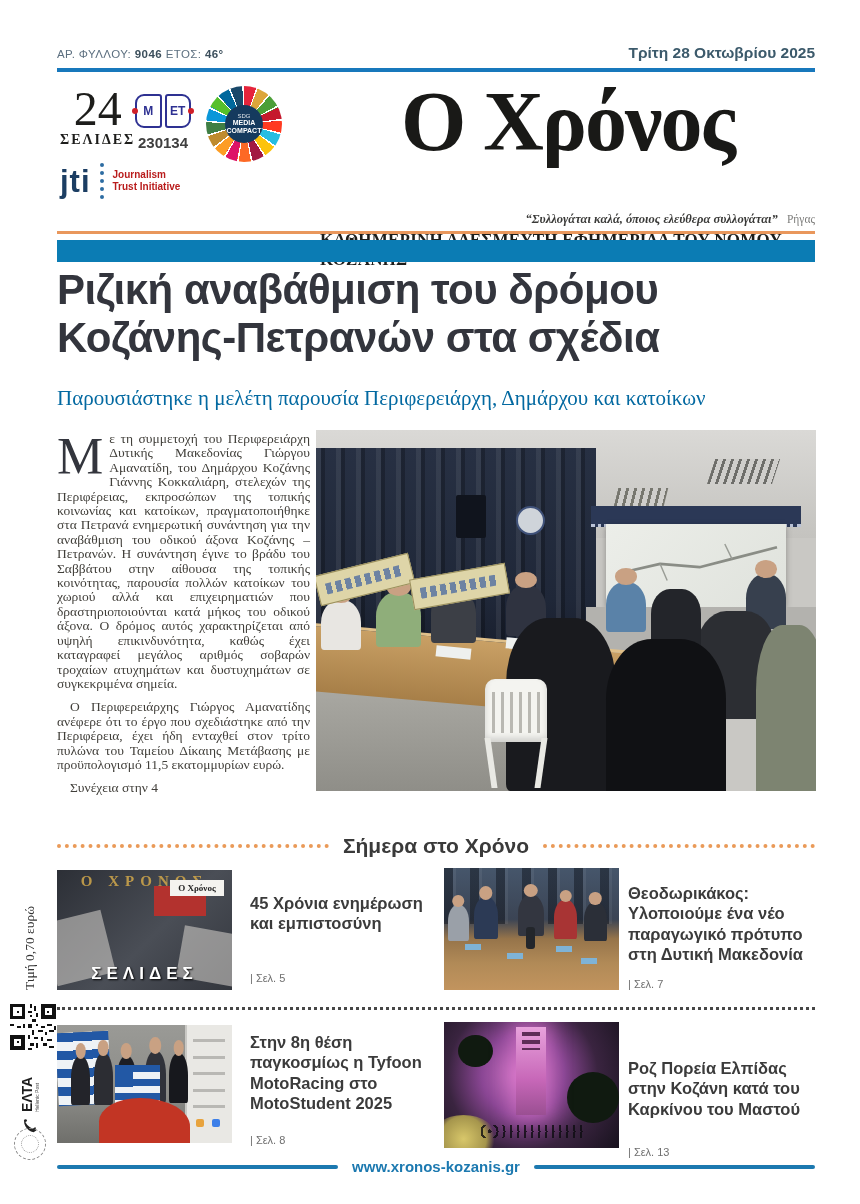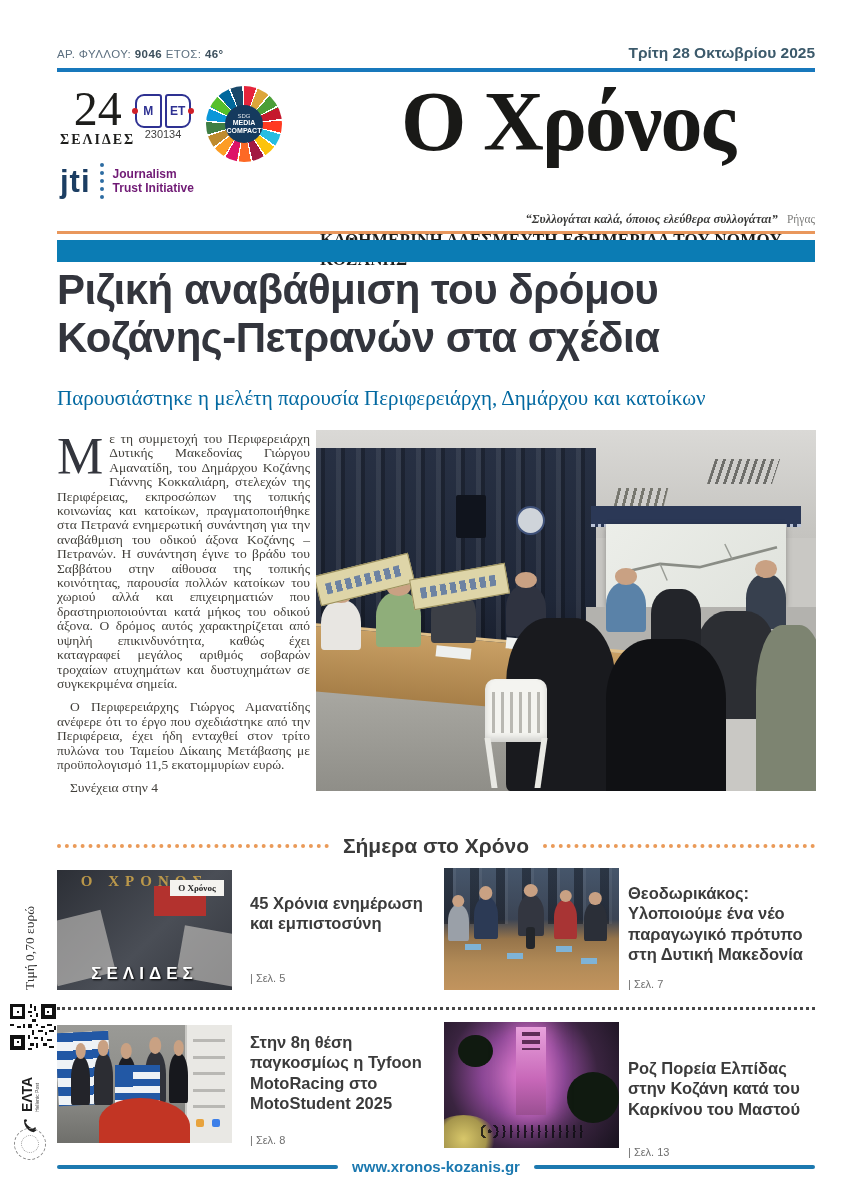--- a/index.html
+++ b/index.html
@@ -20,39 +20,39 @@
   .pages24 .lbl{font-size:14px;font-weight:700;letter-spacing:2px;text-align:center;}
 
   .met{left:134px;top:94px;width:58px;text-align:center;}
   .met-book{width:56px;height:34px;display:flex;gap:3px;position:relative;margin:0 auto;}
   .met-page{flex:1;border:2.5px solid #2e3192;background:#fff;display:flex;align-items:center;justify-content:center;
             font-weight:700;color:#2e3192;font-size:12px;}
   .met-page.l{border-radius:9px 3px 3px 9px;}
   .met-page.r{border-radius:3px 9px 9px 3px;}
   .met-dot{position:absolute;width:6px;height:6px;background:#d01f28;border-radius:50%;top:14px;}
   .met-dot.l{left:-3px;} .met-dot.r{right:-3px;}
-  .met-number{font-size:11px;color:#3f3f3f;margin-top:0;}
+  .met-number{font-size:15px;color:#3f3f3f;margin-top:6px;font-weight:bold;}
 
   .sdg{left:206px;top:86px;width:76px;height:76px;border-radius:50%;position:absolute;
        background:
         repeating-conic-gradient(rgba(255,255,255,0) 0deg 18.5deg,#fff 18.5deg 21.18deg),
         conic-gradient(#e5243b 0 21deg,#dda63a 21deg 42deg,#4c9f38 42deg 64deg,#c5192d 64deg 85deg,
           #ff3a21 85deg 106deg,#26bde2 106deg 127deg,#fcc30b 127deg 148deg,#a21942 148deg 169deg,
           #fd6925 169deg 191deg,#dd1367 191deg 212deg,#fd9d24 212deg 233deg,#bf8b2e 233deg 254deg,
           #3f7e44 254deg 275deg,#0a97d9 275deg 297deg,#56c02b 297deg 318deg,#00689d 318deg 339deg,
           #19486a 339deg 360deg);}
   .sdg-center{position:absolute;inset:19px;border-radius:50%;background:#153a5e;color:#fff;
        display:flex;flex-direction:column;align-items:center;justify-content:center;line-height:1.15;}
   .sdg-center .s1{font-size:6px;opacity:.85;}
   .sdg-center .s2{font-size:7px;font-weight:700;}
 
   .jti{left:60px;top:163px;display:flex;align-items:center;gap:9px;}
   .jti-abbr{font-size:31px;font-weight:700;color:#1c3e63;letter-spacing:1px;line-height:1;}
   .jti-div{height:36px;border-left:4px dotted #2d6ca2;}
-  .jti-text{font-size:12px;font-weight:600;color:#701a75;line-height:1.2;}
+  .jti-text{font-size:10px;font-weight:600;color:#b91c1c;line-height:1.2;}
 
   .paper-title{left:320px;top:78px;width:495px;text-align:center;
        font-family:"Liberation Serif",serif;font-weight:700;font-size:84px;line-height:1.05;
        color:#191917;letter-spacing:-2px;}
   .paper-subtitle{left:320px;top:188px;width:495px;text-align:left;
        font-family:"Liberation Serif",serif;font-weight:700;font-size:17px;color:#1d1d1b;letter-spacing:.2px;margin-top:42px;}
   .motto{right:45px;top:212px;text-align:left;font-family:"Liberation Serif",serif;
        font-size:12.5px;font-weight:700;font-style:italic;color:#3a3a38;padding-left:35px;}
   .motto .author{font-weight:400;font-style:normal;font-size:11.5px;color:#7d7d7b;margin-left:6px;}
 

